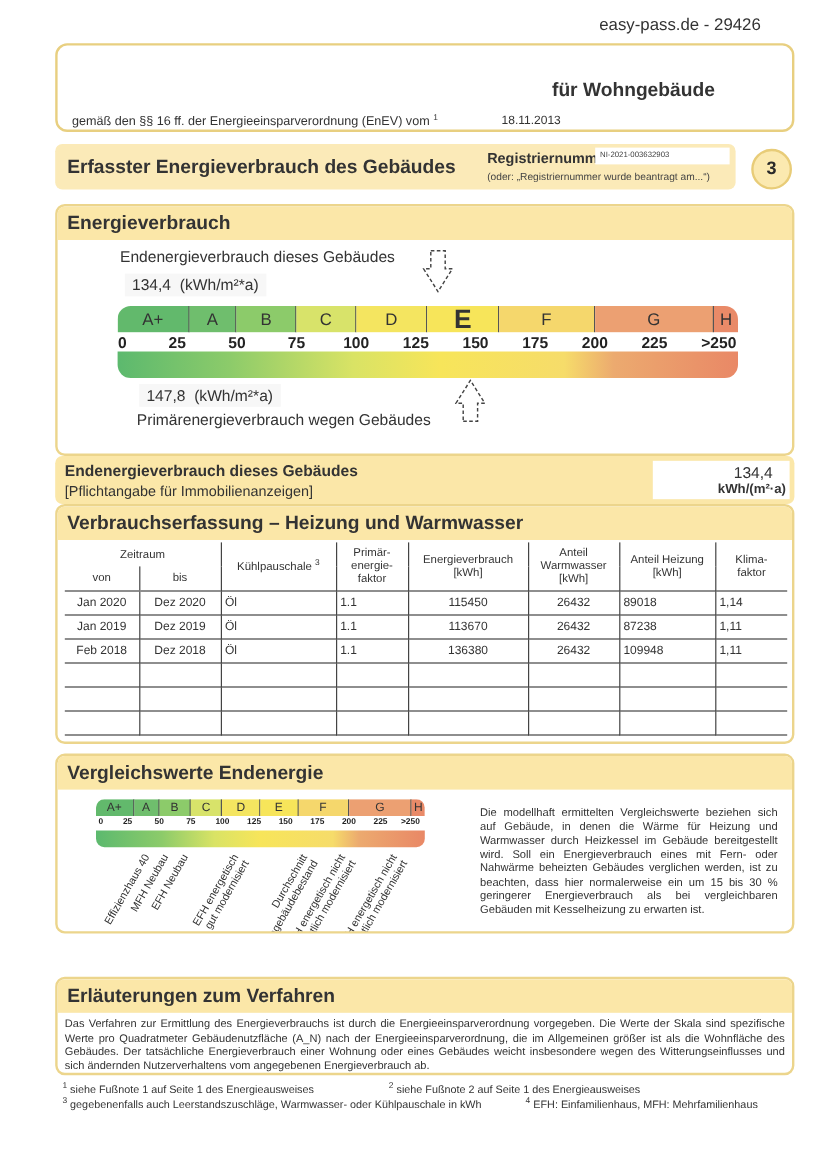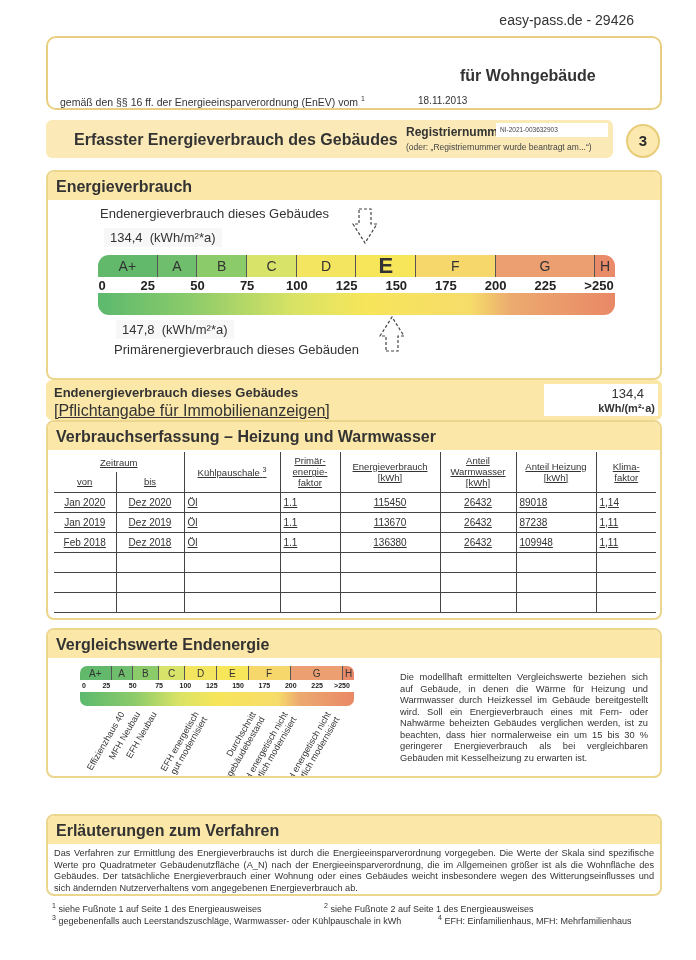--- a/index.html
+++ b/index.html
@@ -7,21 +7,21 @@
   .abs { position: absolute; }
   .top-ref { right: 62px; top: 12px; font-size: 14px; color: #333; }
   .title-box { left: 46px; top: 36px; width: 616px; height: 74px; border: 2px solid #e8cf80; border-radius: 10px; background: #fff; }
   .title-main { position: absolute; left: 12px; top: 6px; font-size: 44px; font-weight: bold; letter-spacing: 0.5px; color: #2b2b2b; }
   .title-sub { position: absolute; left: 412px; top: 29px; font-size: 16px; font-weight: bold; color: #333; }
   .title-line { position: absolute; left: 12px; top: 57px; font-size: 10.5px; color: #333; }
   .title-line sup { font-size: 7px; }
   .title-date { position: absolute; left: 370px; top: 57px; font-size: 10px; color: #333; }
 
   .sec-bar { left: 46px; top: 120px; width: 567px; height: 38px; background: #fbeab8; border-radius: 6px; }
-  .sec-title { position: absolute; left: 28px; top: 11px; font-size: 16px; font-weight: bold; color: #333; }
+  .sec-title { position: absolute; left: 10px; top: 11px; font-size: 16px; font-weight: bold; color: #333; }
   .reg-label { position: absolute; left: 360px; top: 4px; font-size: 12px; font-weight: bold; color: #333; }
   .reg-label sup { font-size: 8px; font-weight: normal; }
   .reg-value { position: absolute; left: 450px; top: 3px; width: 112px; height: 14px; background: #fff; font-size: 6.5px; padding: 3px 4px; color: #444; }
   .reg-hint { position: absolute; left: 360px; top: 22px; font-size: 8.5px; color: #444; }
   .page-badge { left: 626px; top: 124px; width: 34px; height: 34px; border-radius: 50%; background: #fbe9b0; border: 2px solid #e8cc78; font-size: 15px; font-weight: bold; text-align: center; line-height: 30px; }
 
   .panel { left: 46px; width: 616px; border: 2px solid #ecd58c; border-radius: 8px; background: #fff; overflow: hidden; }
   .panel-head { height: 28px; background: #fbe7a8; font-size: 16px; font-weight: bold; padding: 6px 8px; color: #333; }
 
   .p1 { top: 170px; height: 210px; }
@@ -32,28 +32,28 @@
     background: linear-gradient(90deg, #5cb96e 0%, #8ccb6a 18%, #d9e365 38%, #f7e55a 52%, #f6dc6a 72%, #ecaa6f 80%, #e98866 100%); }
   .seg { height: 100%; display: flex; align-items: center; justify-content: center; font-size: 14px; color: #333; border-right: 1px solid #555; }
   .seg:last-child { border-right: none; }
   .seg.big { font-size: 22px; font-weight: bold; }
   .ticks { position: absolute; left: 50px; top: 106px; width: 517px; height: 14px; }
   .tick { position: absolute; font-size: 13px; font-weight: bold; transform: translateX(-50%); color: #222; }
   .arrow { position: absolute; width: 26px; height: 36px; }
 
   .p2 { left: 46px; top: 380px; width: 616px; height: 40px; background: #fbe7a8; border-radius: 6px; }
   .p2 .t1 { position: absolute; left: 8px; top: 5px; font-size: 13px; font-weight: bold; color: #333; }
-  .p2 .t2 { position: absolute; left: 8px; top: 22px; font-size: 16px; color: #333; text-decoration: underline; }
+  .p2 .t2 { position: absolute; left: 8px; top: 22px; font-size: 12px; color: #333; }
   .p2 .valcell { position: absolute; right: 4px; top: 4px; width: 114px; height: 32px; background: #fff; }
   .p2 .v1 { position: absolute; right: 14px; top: 2px; font-size: 13px; color: #333; }
   .p2 .v2 { position: absolute; right: 3px; top: 18px; font-size: 11px; font-weight: bold; color: #333; }
 
   .p3 { top: 420px; height: 200px; }
   table.cons { position: absolute; left: 6px; top: 30px; width: 602px; border-collapse: collapse; font-size: 10px; color: #333; }
-  table.cons td, table.cons th { border: 1px solid #444; padding: 2px 3px; font-weight: normal; height: 20px; text-decoration: underline; }
+  table.cons td, table.cons th { border: 1px solid #444; padding: 2px 3px; font-weight: normal; height: 20px; }
   table.cons th { font-size: 9.5px; text-align: center; vertical-align: middle; border-top: none; }
   table.cons tr td:first-child, table.cons tr th:first-child { border-left: none; }
   table.cons tr td:last-child, table.cons tr th:last-child { border-right: none; }
   table.cons td.c { text-align: center; }
 
   .p4 { top: 628px; height: 150px; }
   .mini-top { position: absolute; left: 32px; top: 36px; width: 274px; height: 14px; border-radius: 7px 7px 0 0; overflow: hidden; display: flex; }
   .mini-top .seg { font-size: 10px; }
   .mini-ticks { position: absolute; left: 32px; top: 52px; width: 274px; height: 10px; }
   .mini-ticks .tick { font-size: 7px; }
@@ -123,21 +123,21 @@
       <div class="tick" style="left: 447.404px;">225</div>
       <div class="tick" style="left: 501px;">&gt;250</div>
     </div>
   <div class="scale-bot"></div>
   <svg class="arrow" id="arrow-bot" style="top: 144px; left: 330.895px;" viewBox="0 0 26 36">
     <path d="M7 35 H19 V20 H25 L13 1 L1 20 H7 Z" fill="none" stroke="#444" stroke-width="1.2" stroke-dasharray="3,2"></path>
   </svg>
   <div class="valbox" style="left:68px;top:148px;">
     <span>147,8</span>&nbsp;&nbsp;<span>(kWh/m²*a)</span>
   </div>
-  <div class="lbl" style="left:66px;top:170px;">Primärenergieverbrauch dieses Gebäuden</div>
+  <div class="lbl" style="left:66px;top:170px;">Primärenergieverbrauch wegen Gebäudes</div>
 </div>
 
 <div class="abs p2">
   <div class="t1">Endenergieverbrauch dieses Gebäudes</div>
   <div class="t2">[Pflichtangabe für Immobilienanzeigen]</div>
   <div class="valcell">
     <div class="v1">134,4</div>
     <div class="v2">kWh/(m²·a)</div>
   </div>
 </div>

